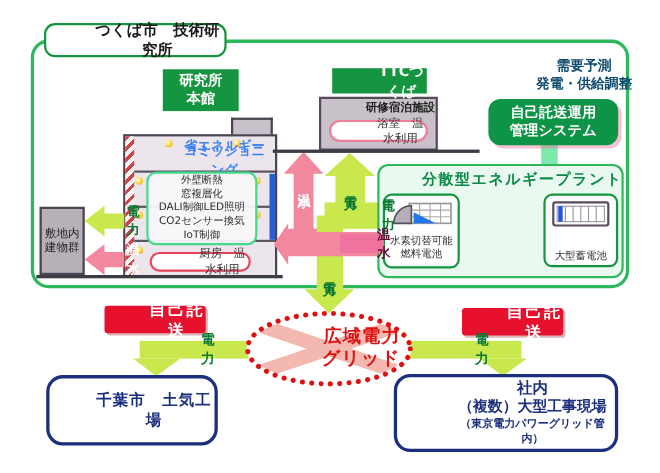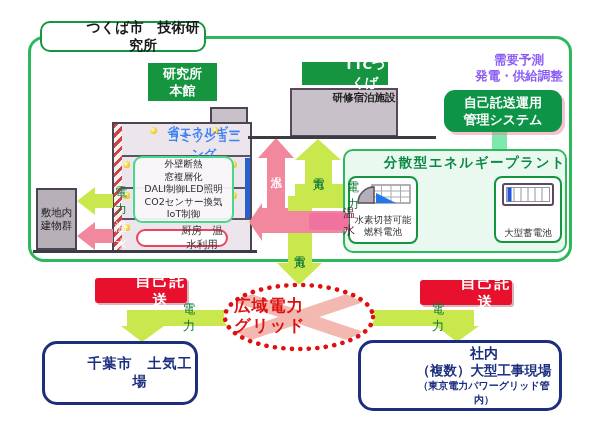--- a/index.html
+++ b/index.html
@@ -37,42 +37,42 @@
   #site-group-box{left:36px;top:188px;width:41px;height:62px;background:#b7b0b9;border:2px solid #4a4550;
                   font-size:10.5px;line-height:13px;color:#1d1d1d;}
 
   #ttc-label{left:302px;top:62px;width:86px;height:23px;background:#15953f;color:#fff;font-weight:bold;font-size:13px;}
   #ttc-building{left:290px;top:88px;width:108px;height:49px;background:#c9c1c9;border:2px solid #564a58;}
   #ttc-facility{left:292px;top:91px;width:104px;height:14px;font-weight:bold;font-size:10.5px;color:#222;}
   #bath-box{left:299px;top:109px;width:90px;height:20px;background:#fff;border:2px solid #ef7d9a;
             border-radius:10px;font-size:10.5px;color:#333;}
   #ground-ttc{left:248px;top:136px;width:188px;height:3px;background:#3c3c44;}
 
-  .mgmt-caption{left:430px;width:138px;height:15px;font-weight:bold;font-size:12.5px;color:#8b5cf6;}
+  .mgmt-caption{left:442px;width:138px;height:15px;font-weight:bold;font-size:12.5px;color:#0c4a6e;}
   #mgmt-box{left:444px;top:90px;width:118px;height:42px;background:#0e9447;border-radius:11px;color:#fff;
             font-weight:bold;font-size:13px;line-height:17px;box-shadow:3px 3px 0 rgba(238,120,150,.45);}
   #mgmt-connector{left:492px;top:130px;width:15px;height:22px;background:#7fe8ad;}
 
   #plant-box{left:343px;top:149px;width:224px;height:104px;background:#e9f9f0;border:2.5px solid #2eb85c;border-radius:10px;}
   #plant-title{left:343px;top:155px;width:224px;height:16px;font-weight:bold;font-size:13.5px;
                color:#0a8844;letter-spacing:1.5px;}
   .unit{background:#fff;border:2px solid #15953f;border-radius:8px;display:flex;flex-direction:column;align-items:center;}
   #unit-1{left:348px;top:176px;width:70px;height:68px;}
   #unit-2{left:421px;top:176px;width:70px;height:68px;}
   #unit-3{left:494px;top:176px;width:68px;height:67px;gap:16px;}
   .unit-label{flex:1;display:flex;flex-direction:column;align-items:center;justify-content:center;
               font-size:9.5px;line-height:11.5px;color:#333;width:100%;}
 
-  .flow-label{font-weight:normal;font-size:12px;text-align:right;}
+  .flow-label{font-weight:bold;font-size:12px;text-align:right;}
   .elec-text{color:#0a7733;}
   .hw-white{color:#fff;}
   #hw-bar-label{background:#f0739f;color:#5c1038;border-radius:2px;}
 
   #grid-label{left:234px;top:296px;width:130px;font-weight:bold;font-size:16.5px;line-height:20px;
-              color:#e01010;letter-spacing:1px;text-align:left;}
+              color:#e01010;letter-spacing:1px;text-align:right;}
   .consign{width:92px;height:25px;background:#e8112d;color:#fff;font-weight:bold;font-size:15px;
            letter-spacing:2px;border-radius:3px;box-shadow:2px 2px 0 rgba(140,10,30,.3);}
   #consign-left{left:95px;top:278px;}
   #consign-right{left:420px;top:280px;}
   .dest{background:#fff;border:3px solid #1b2f7e;border-radius:15px;color:#1b2f7e;font-weight:bold;}
   #dest-chiba{left:42px;top:341px;width:156px;height:64px;font-size:14px;letter-spacing:1px;}
   #dest-sites{left:358px;top:340px;width:204px;height:71px;padding-left:48px;}
   #dest-sites .l1{font-size:14px;line-height:18px;}
   #dest-sites .l2{font-size:13.5px;line-height:17px;}
   #dest-sites .l3{font-size:10px;line-height:14px;}
@@ -120,20 +120,21 @@
   <div class="abs z2" id="ground-left"></div>
 
   <div class="abs z5 ctr" id="ttc-label">TTCつくば</div>
 
   <div class="abs z2 col" id="site-group-box">
     <span>敷地内</span>
     <span>建物群</span>
   </div>
   <div class="abs z2" id="ttc-building"></div>
   <div class="abs z3 ctr" id="ttc-facility">研修宿泊施設</div>
+  <div class="abs z3 ctr" id="bath-box">浴室　温水利用</div>
   <div class="abs z5" id="ground-ttc"></div>
 
   <div class="abs ctr z5 mgmt-caption" style="top:53px">需要予測</div>
   <div class="abs ctr z5 mgmt-caption" style="top:69px">発電・供給調整</div>
   <div class="abs z5 col" id="mgmt-box">
     <span>自己託送運用</span>
     <span>管理システム</span>
   </div>
   <div class="abs z2" id="mgmt-connector"></div>
 

